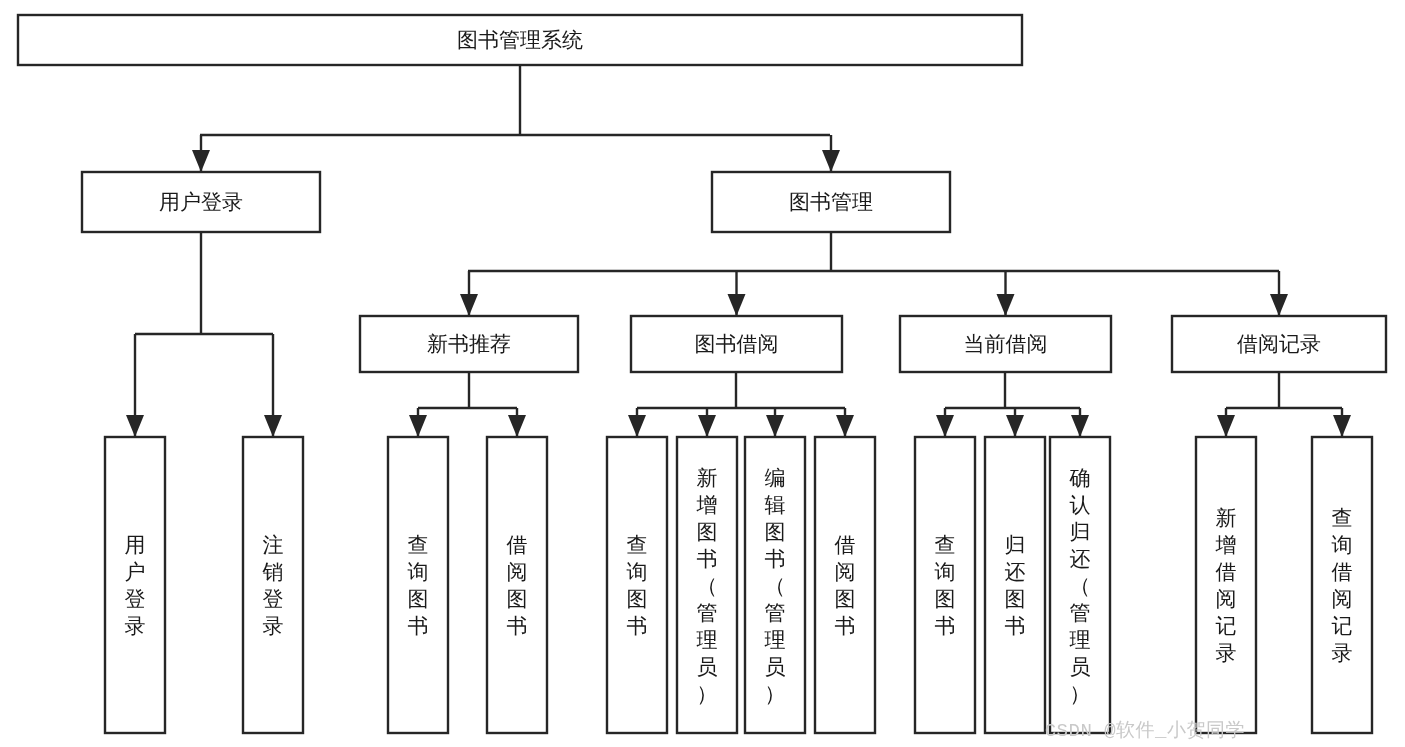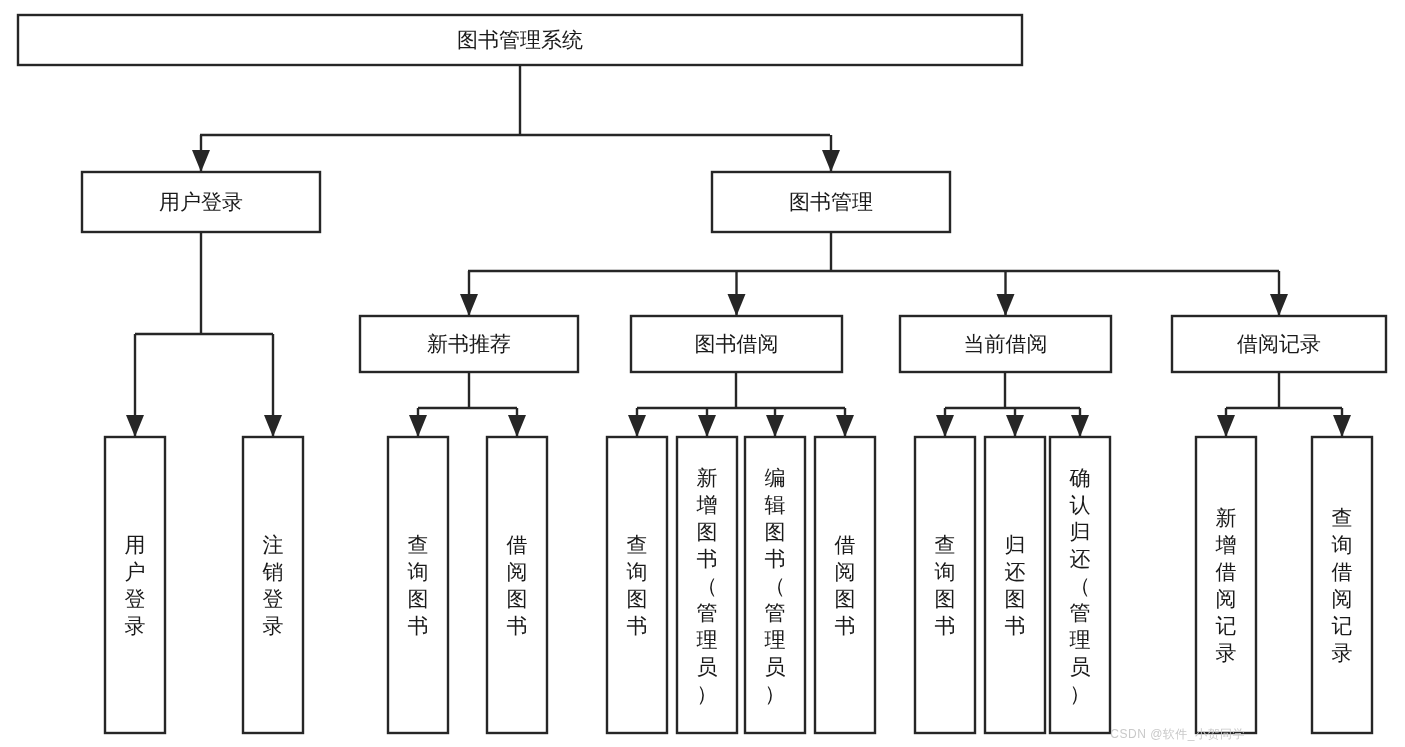--- a/index.html
+++ b/index.html
@@ -52,22 +52,22 @@
     stroke-linecap: butt;
   }
   .arrow-head {
     fill: #262626;
     stroke: none;
   }
   .watermark {
     position: absolute;
     right: 8px;
     bottom: 4px;
-    font-family: Liberation Sans, sans-serif;
-    font-size: 12px;
+    font-family: Liberation Mono, monospace;
+    font-size: 19px;
     color: #c9c9c9;
     white-space: nowrap;
     letter-spacing: 0.5px;
     user-select: none;
   }
 </style>
 </head>
 <body>
 
 <div id="diagram-root">

